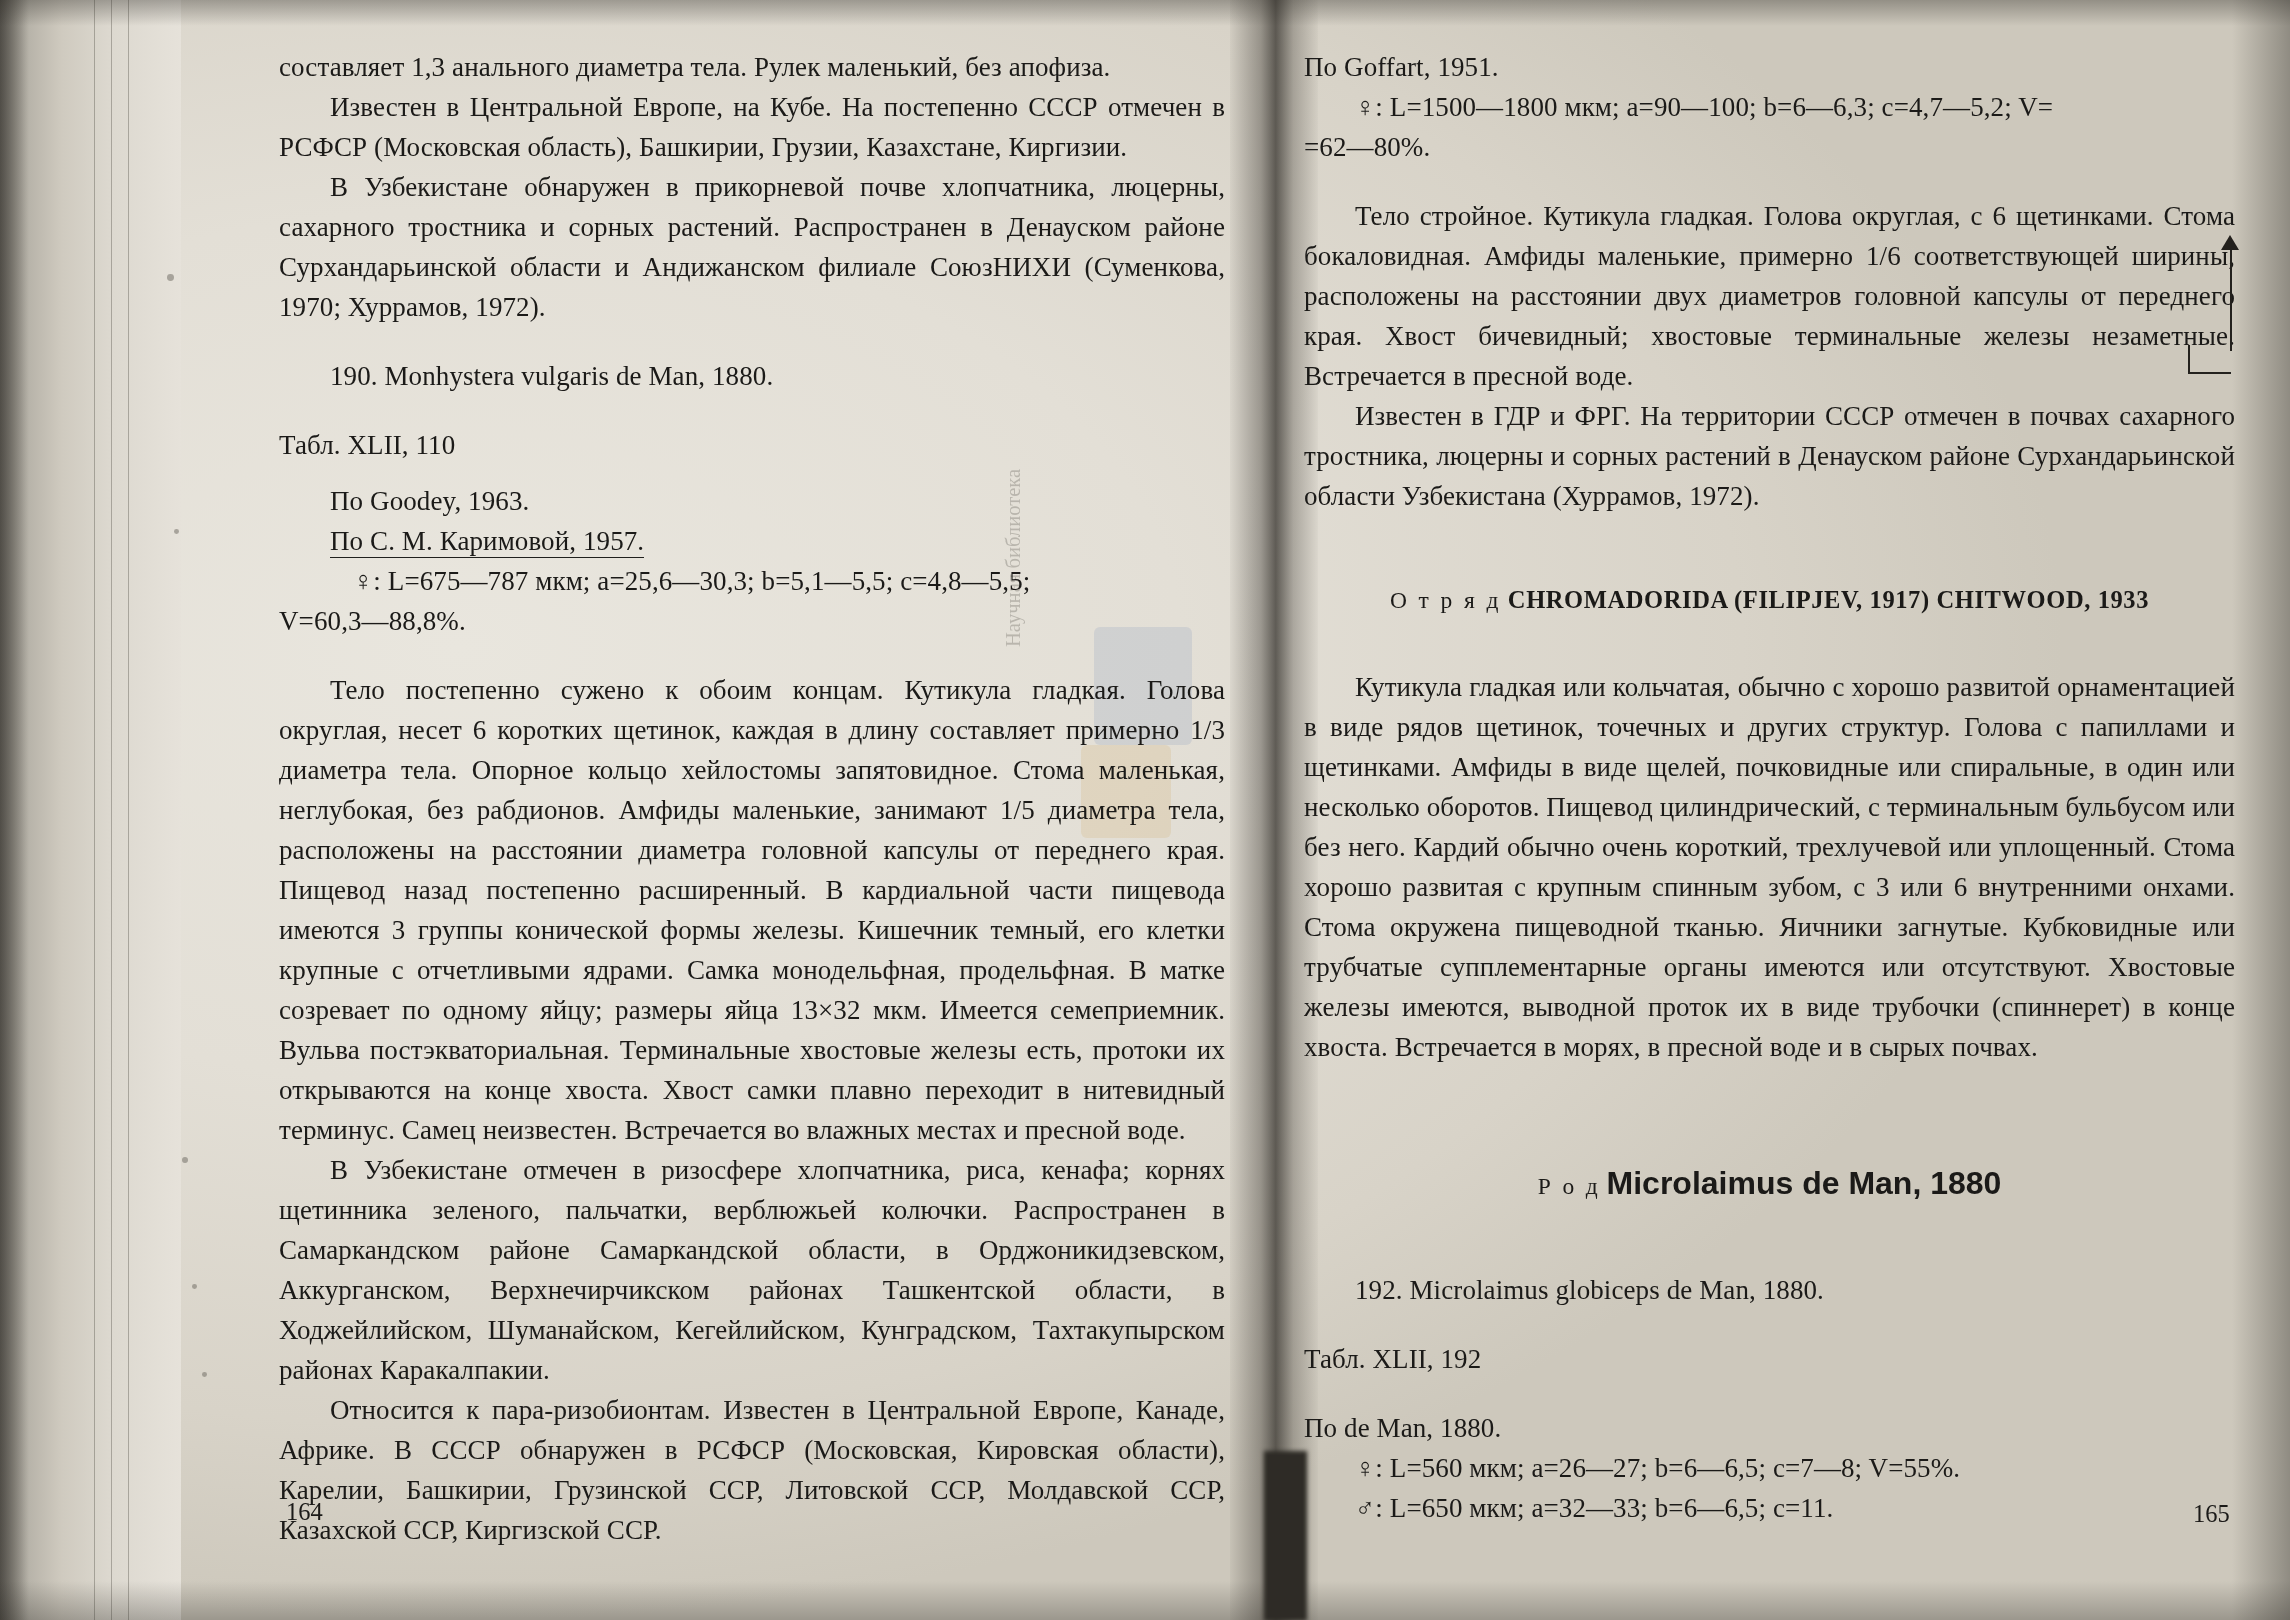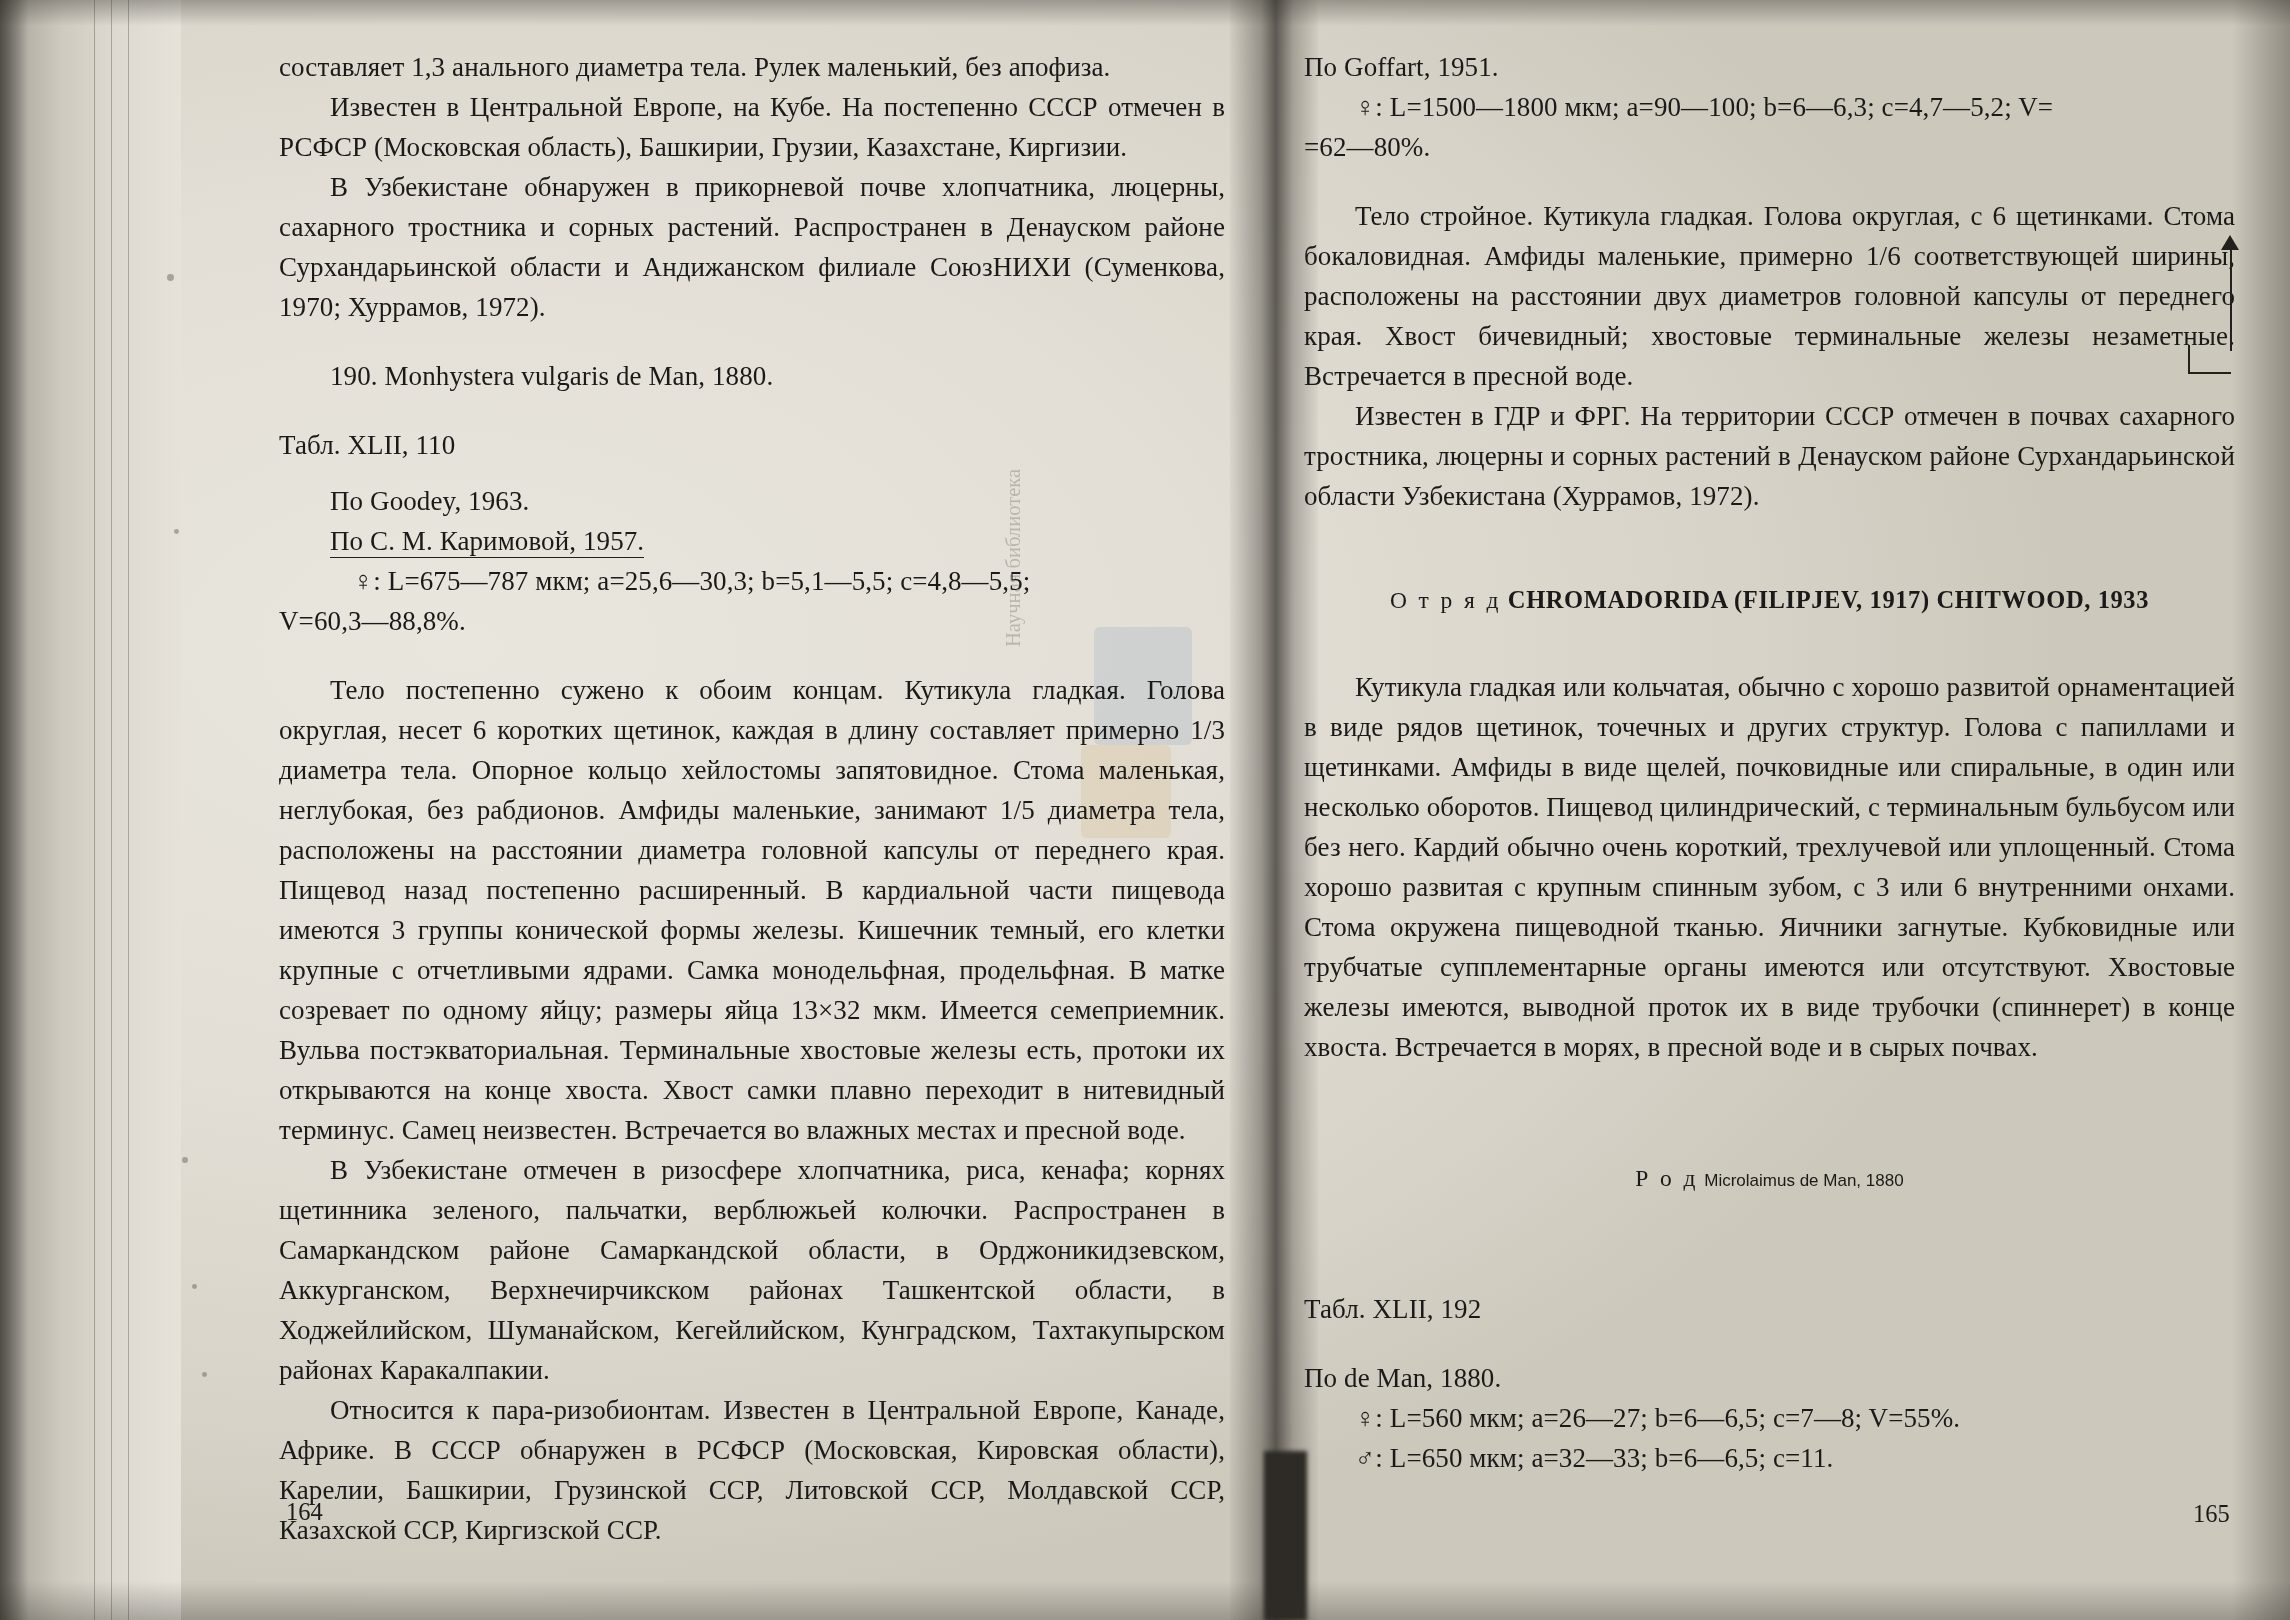--- a/index.html
+++ b/index.html
@@ -134,21 +134,21 @@
   }
   .family .lbl { letter-spacing: 3.4px; font-weight: normal; font-size: 25.5px;}
   .family .nm  { font-weight: bold; font-family: "Liberation Sans", sans-serif; font-size: 26.5px;}
   .family .yr  { font-weight: bold; font-family: "Liberation Sans", sans-serif; font-size: 26.5px;}
 
   .genus {
     font-size: 23.5px;
     text-align: center;
   }
   .genus .lbl { letter-spacing: 2.9px; }
-  .genus .nm { font-weight: normal; font-family: "Liberation Sans", sans-serif; font-size: 17px; }
+  .genus .nm { font-weight: bold; font-family: "Liberation Sans", sans-serif; font-size: 32px; }
 
   .folio {
     position: absolute;
     font-size: 24.5px;
     font-weight: normal;
     color: #1b1a18;
   }
   .folio-l { left: 286px; top: 1498px; }
   .folio-r { left: 2193px; top: 1500px; }
 
@@ -283,20 +283,21 @@
 
     <div class="spacer-l"></div>
 
     <div class="spacer-m"></div>
     <p class="genus">
       <span class="lbl">Р о д</span>
       <span class="nm">Microlaimus de Man, 1880</span>
     </p>
 
     <div class="spacer-l"></div>
+    <p class="par indent heading-num">192. Microlaimus globiceps de Man, 1880.</p>
     <div class="spacer-m"></div>
     <p class="par center tabl">Табл. XLII, 192</p>
     <div class="spacer-m"></div>
 
     <p class="par">По de Man, 1880.</p>
     <p class="par measure" style="text-indent:51px">♀: L=560 мкм; a=26—27; b=6—6,5; c=7—8; V=55%.</p>
     <p class="par measure" style="text-indent:51px">♂: L=650 мкм; a=32—33; b=6—6,5; c=11.</p>
 
   </div>
 

